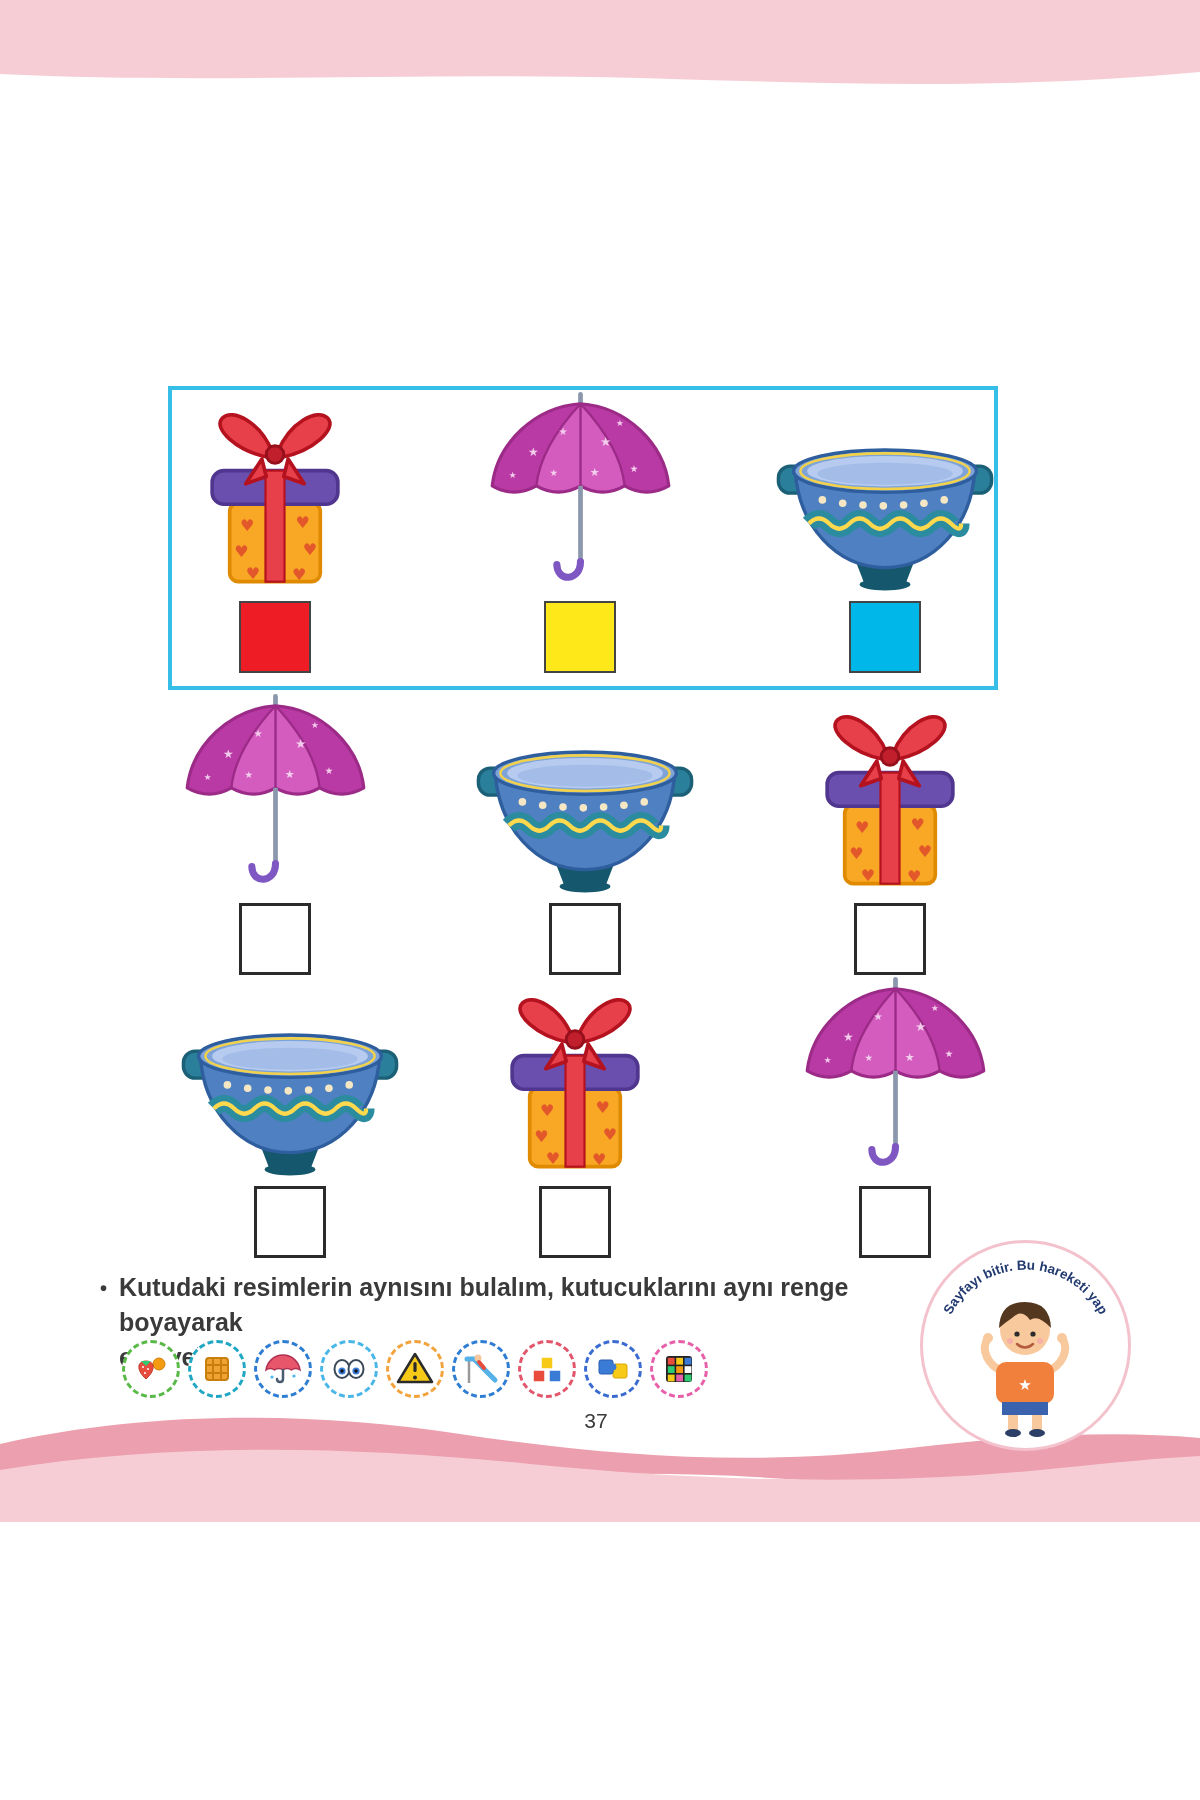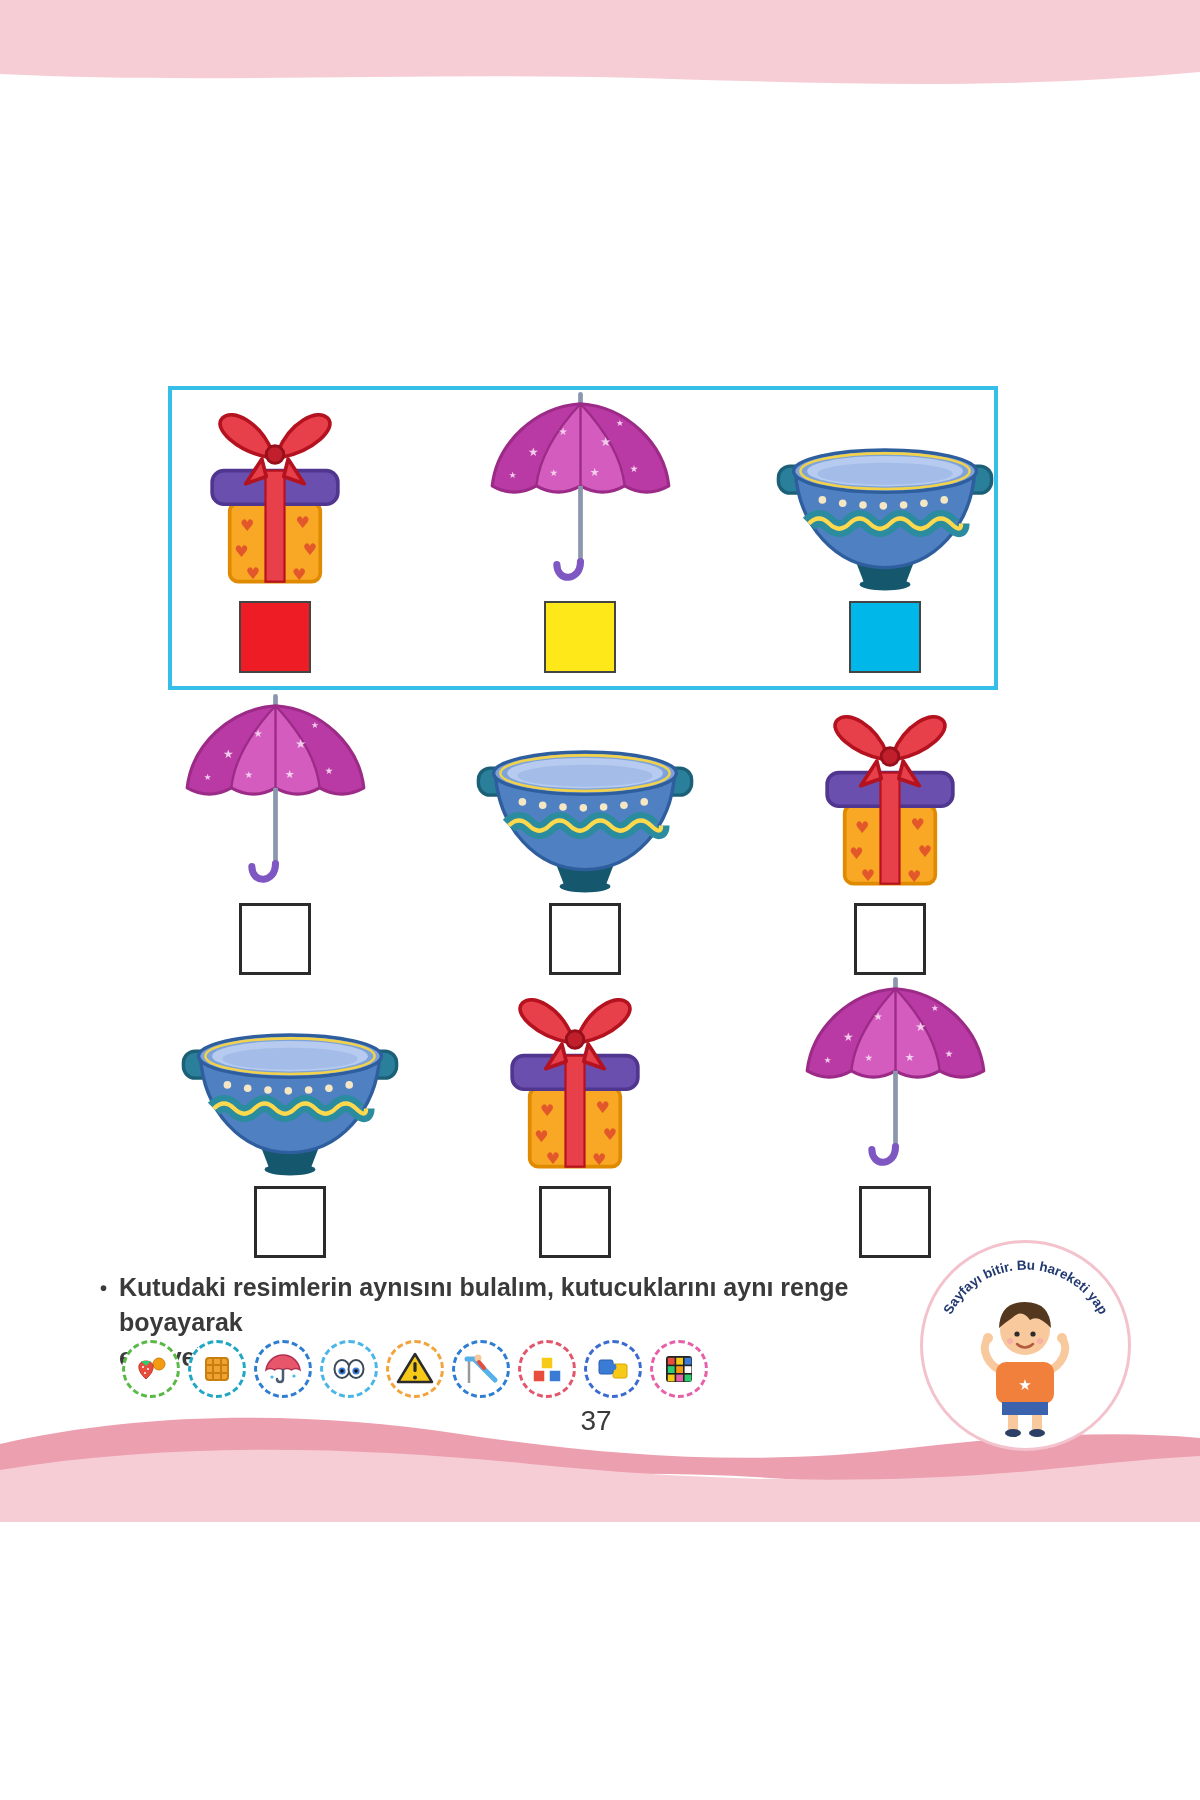--- a/index.html
+++ b/index.html
@@ -19,21 +19,21 @@
   .paint-square{width:72px;height:72px;margin-top:8px;border:3px solid #2b2b2b;background:#fff;box-sizing:border-box;}
   .ref .paint-square{border-width:2px;border-color:#444;}
   .instruction{position:absolute;left:100px;top:1270px;width:800px;display:flex;gap:12px;
                color:#3a3a3a;font-size:25px;font-weight:bold;line-height:1.4;z-index:2;}
   .instruction .bullet{font-size:20px;padding-top:4px;}
   .icons-row{position:absolute;left:122px;top:1340px;display:flex;gap:8px;z-index:2;}
   .badge{width:58px;height:58px;border-radius:50%;border:3px dashed #888;background:#fff;
          display:flex;align-items:center;justify-content:center;box-sizing:border-box;}
   .page-num{position:absolute;left:573px;top:1398px;width:46px;height:46px;border-radius:50%;
             background:#fff;display:flex;align-items:center;justify-content:center;
-            font-size:28px;color:#3a3a3a;z-index:3;text-align:right;}
+            font-size:21px;color:#3a3a3a;z-index:3;text-align:right;}
   .mascot{position:absolute;left:918px;top:1238px;width:215px;height:215px;z-index:4;}
 </style>
 </head>
 <body>
 
 <div id="canvas">
 
   <svg aria-hidden="true" style="position:absolute;width:0;height:0;overflow:hidden">
     <symbol id="sym-gift" viewBox="0 0 260 260">
       <rect x="68" y="142" width="124" height="108" rx="12" fill="#f9a825" stroke="#df8a00" stroke-width="5"></rect>

